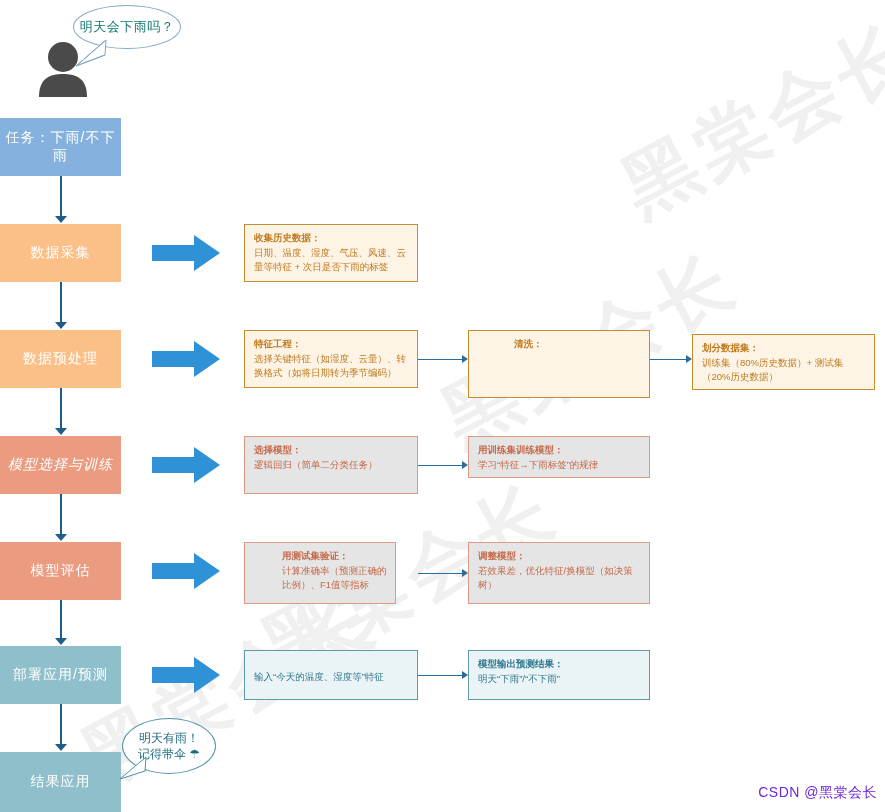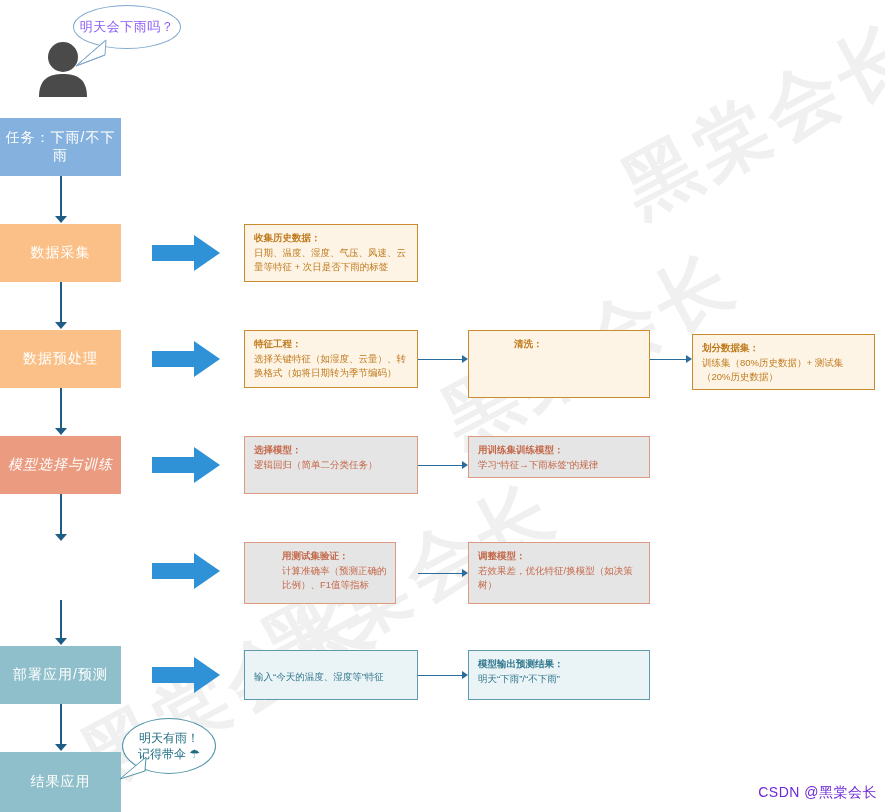--- a/index.html
+++ b/index.html
@@ -99,21 +99,21 @@
 
   
   .person{position:absolute;z-index:4;}
 
   
   .bubble{
     position:absolute;
     box-sizing:border-box;
     border:1px solid #7fa8cc;
     background:#ffffff;
-    color:#8b5cf6;
+    color:#0f766e;
     display:flex;align-items:center;justify-content:center;
     text-align:center;
     z-index:5;
   }
   .bubble-1{
     border-radius:50%/50%;
     font-size:13px;
     letter-spacing:.5px;
   }
   .bubble-2{
@@ -157,20 +157,23 @@
     </div>
   <div class="stage orange" style="top:224px;height:58px;">
       <span>数据采集</span>
     </div>
   <div class="stage orange" style="top:330px;height:58px;">
       <span>数据预处理</span>
     </div>
   <div class="stage salmon" style="top:436px;height:58px;font-style:italic;">
       <span>模型选择与训练</span>
     </div>
+  <div class="stage salmon" style="top:542px;height:58px;">
+      <span>模型评估</span>
+    </div>
   <div class="stage teal" style="top:646px;height:58px;">
       <span>部署应用/预测</span>
     </div>
   <div class="stage teal" style="top:752px;height:60px;">
       <span>结果应用</span>
     </div>
 
   <div class="vline" style="top:176px;height:41px;"></div>
   <div class="vhead" style="top:216px;"></div>
 

